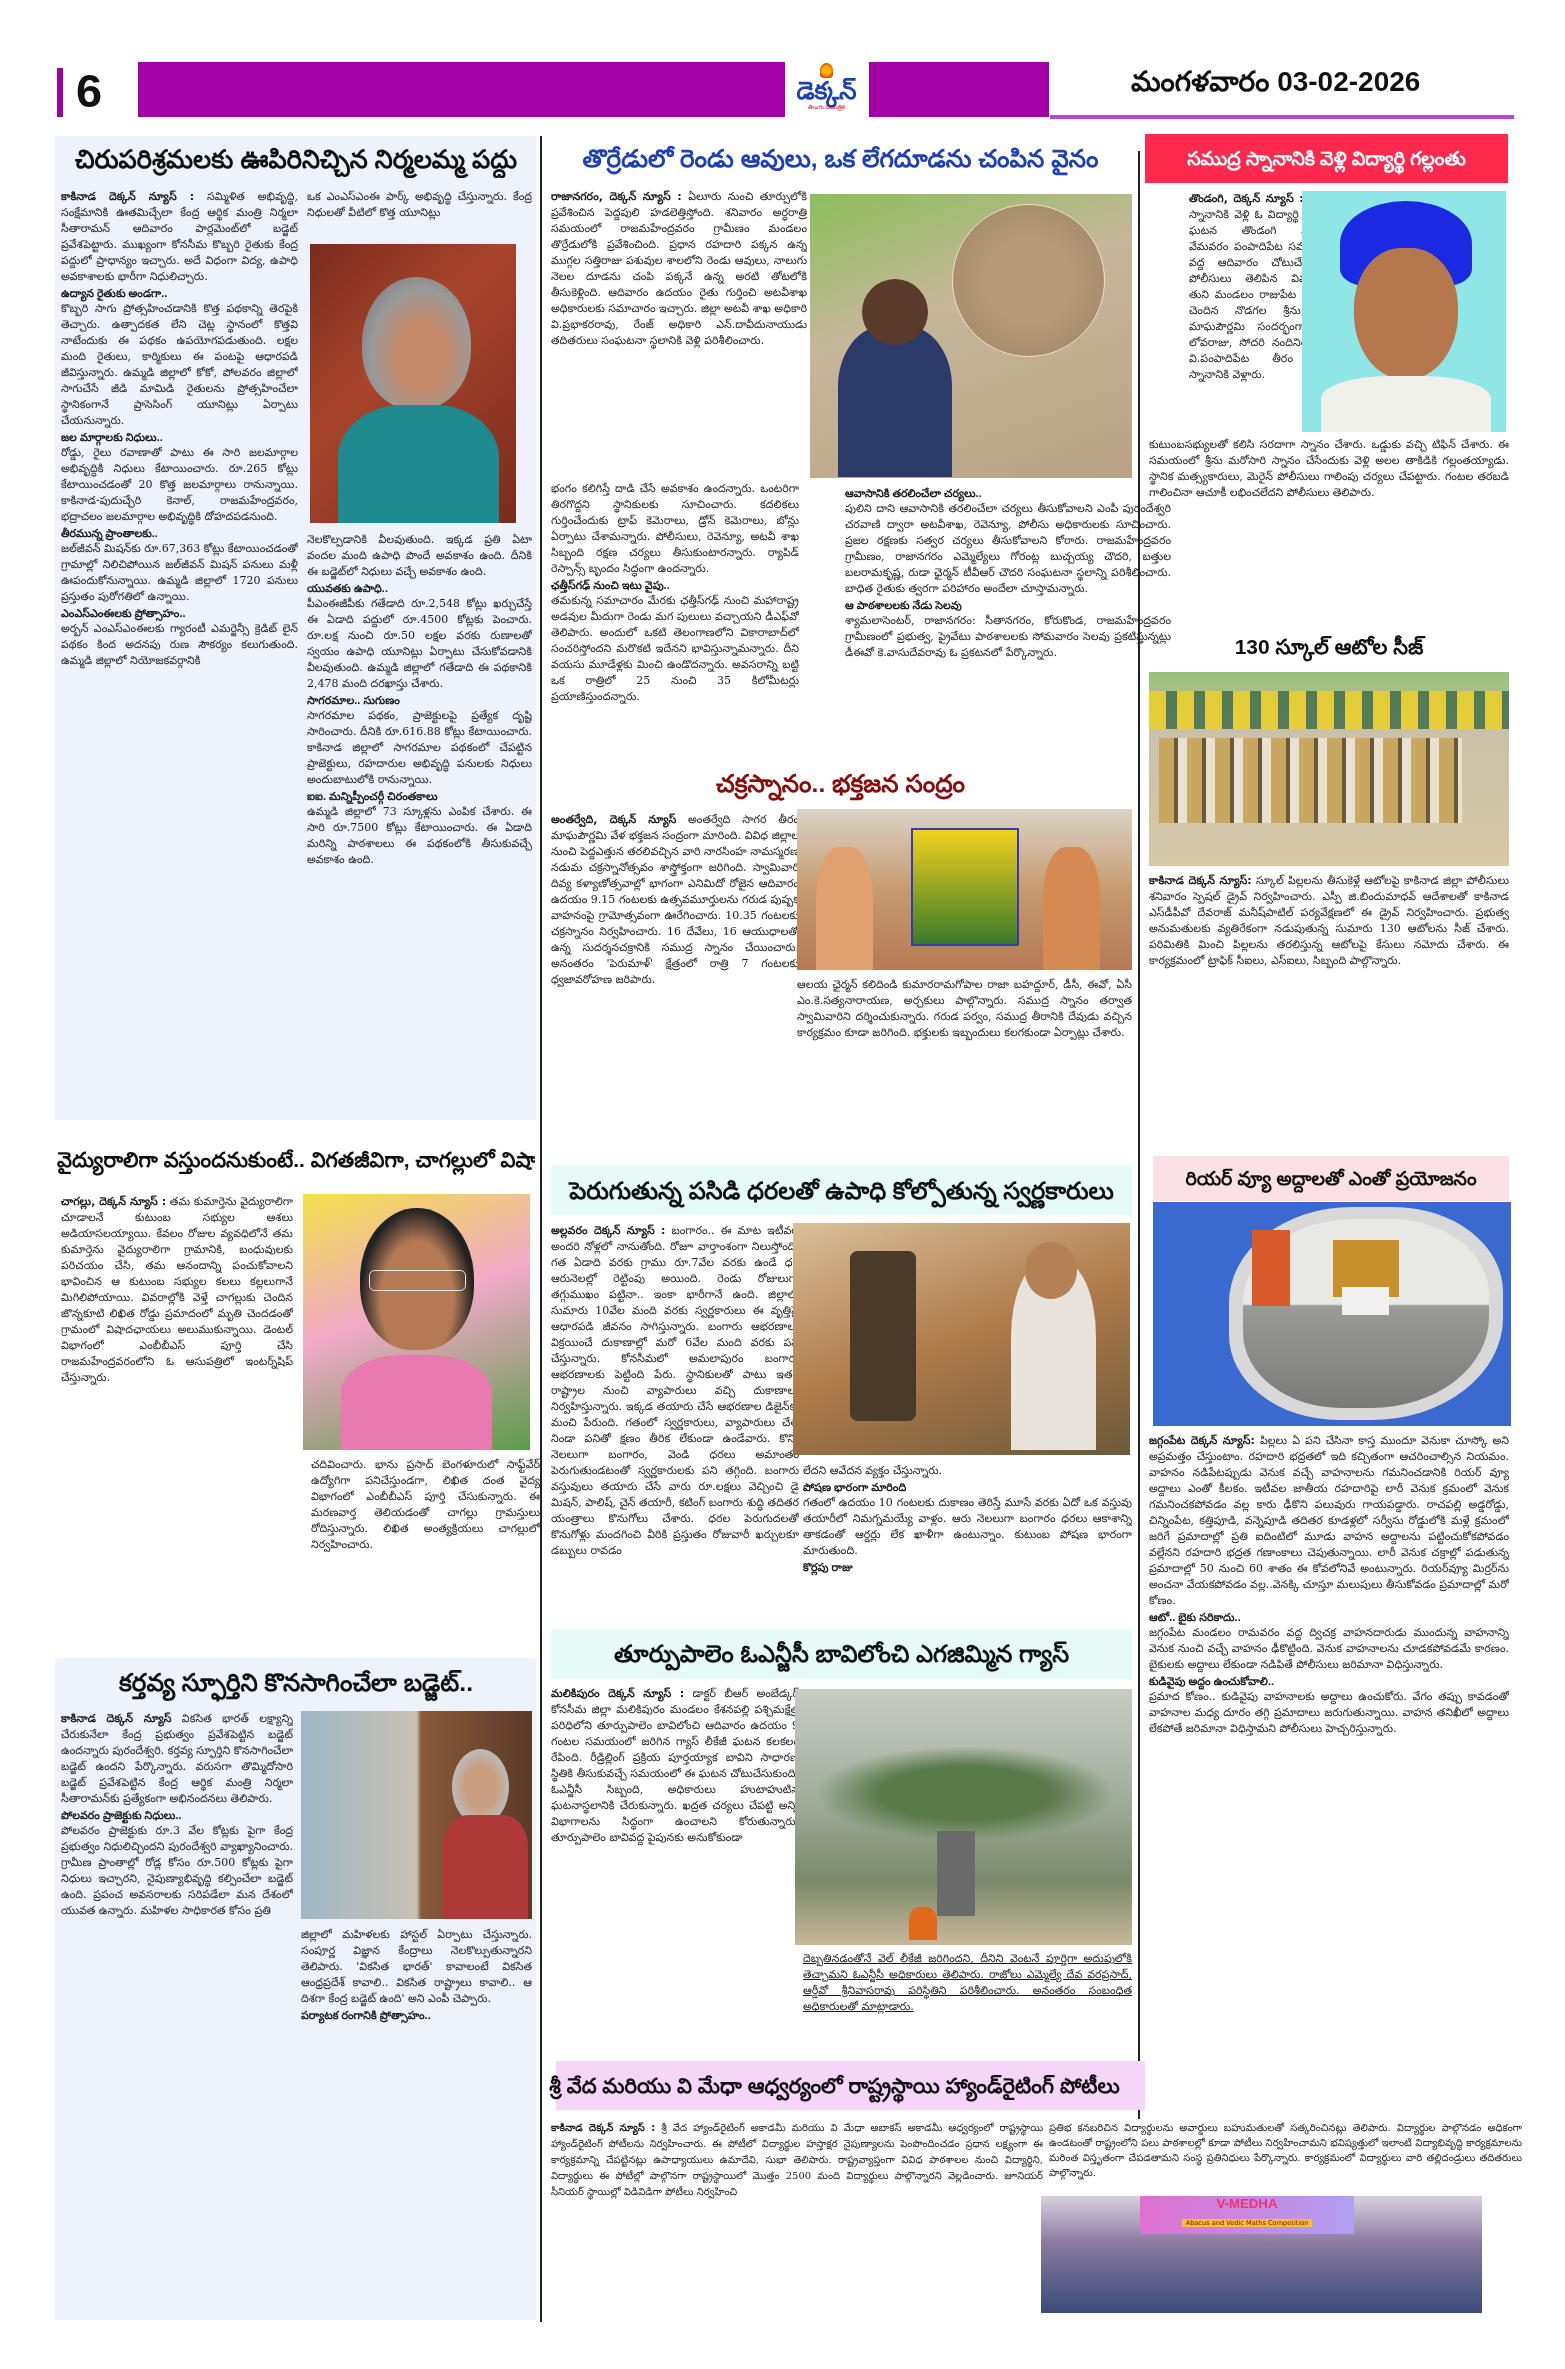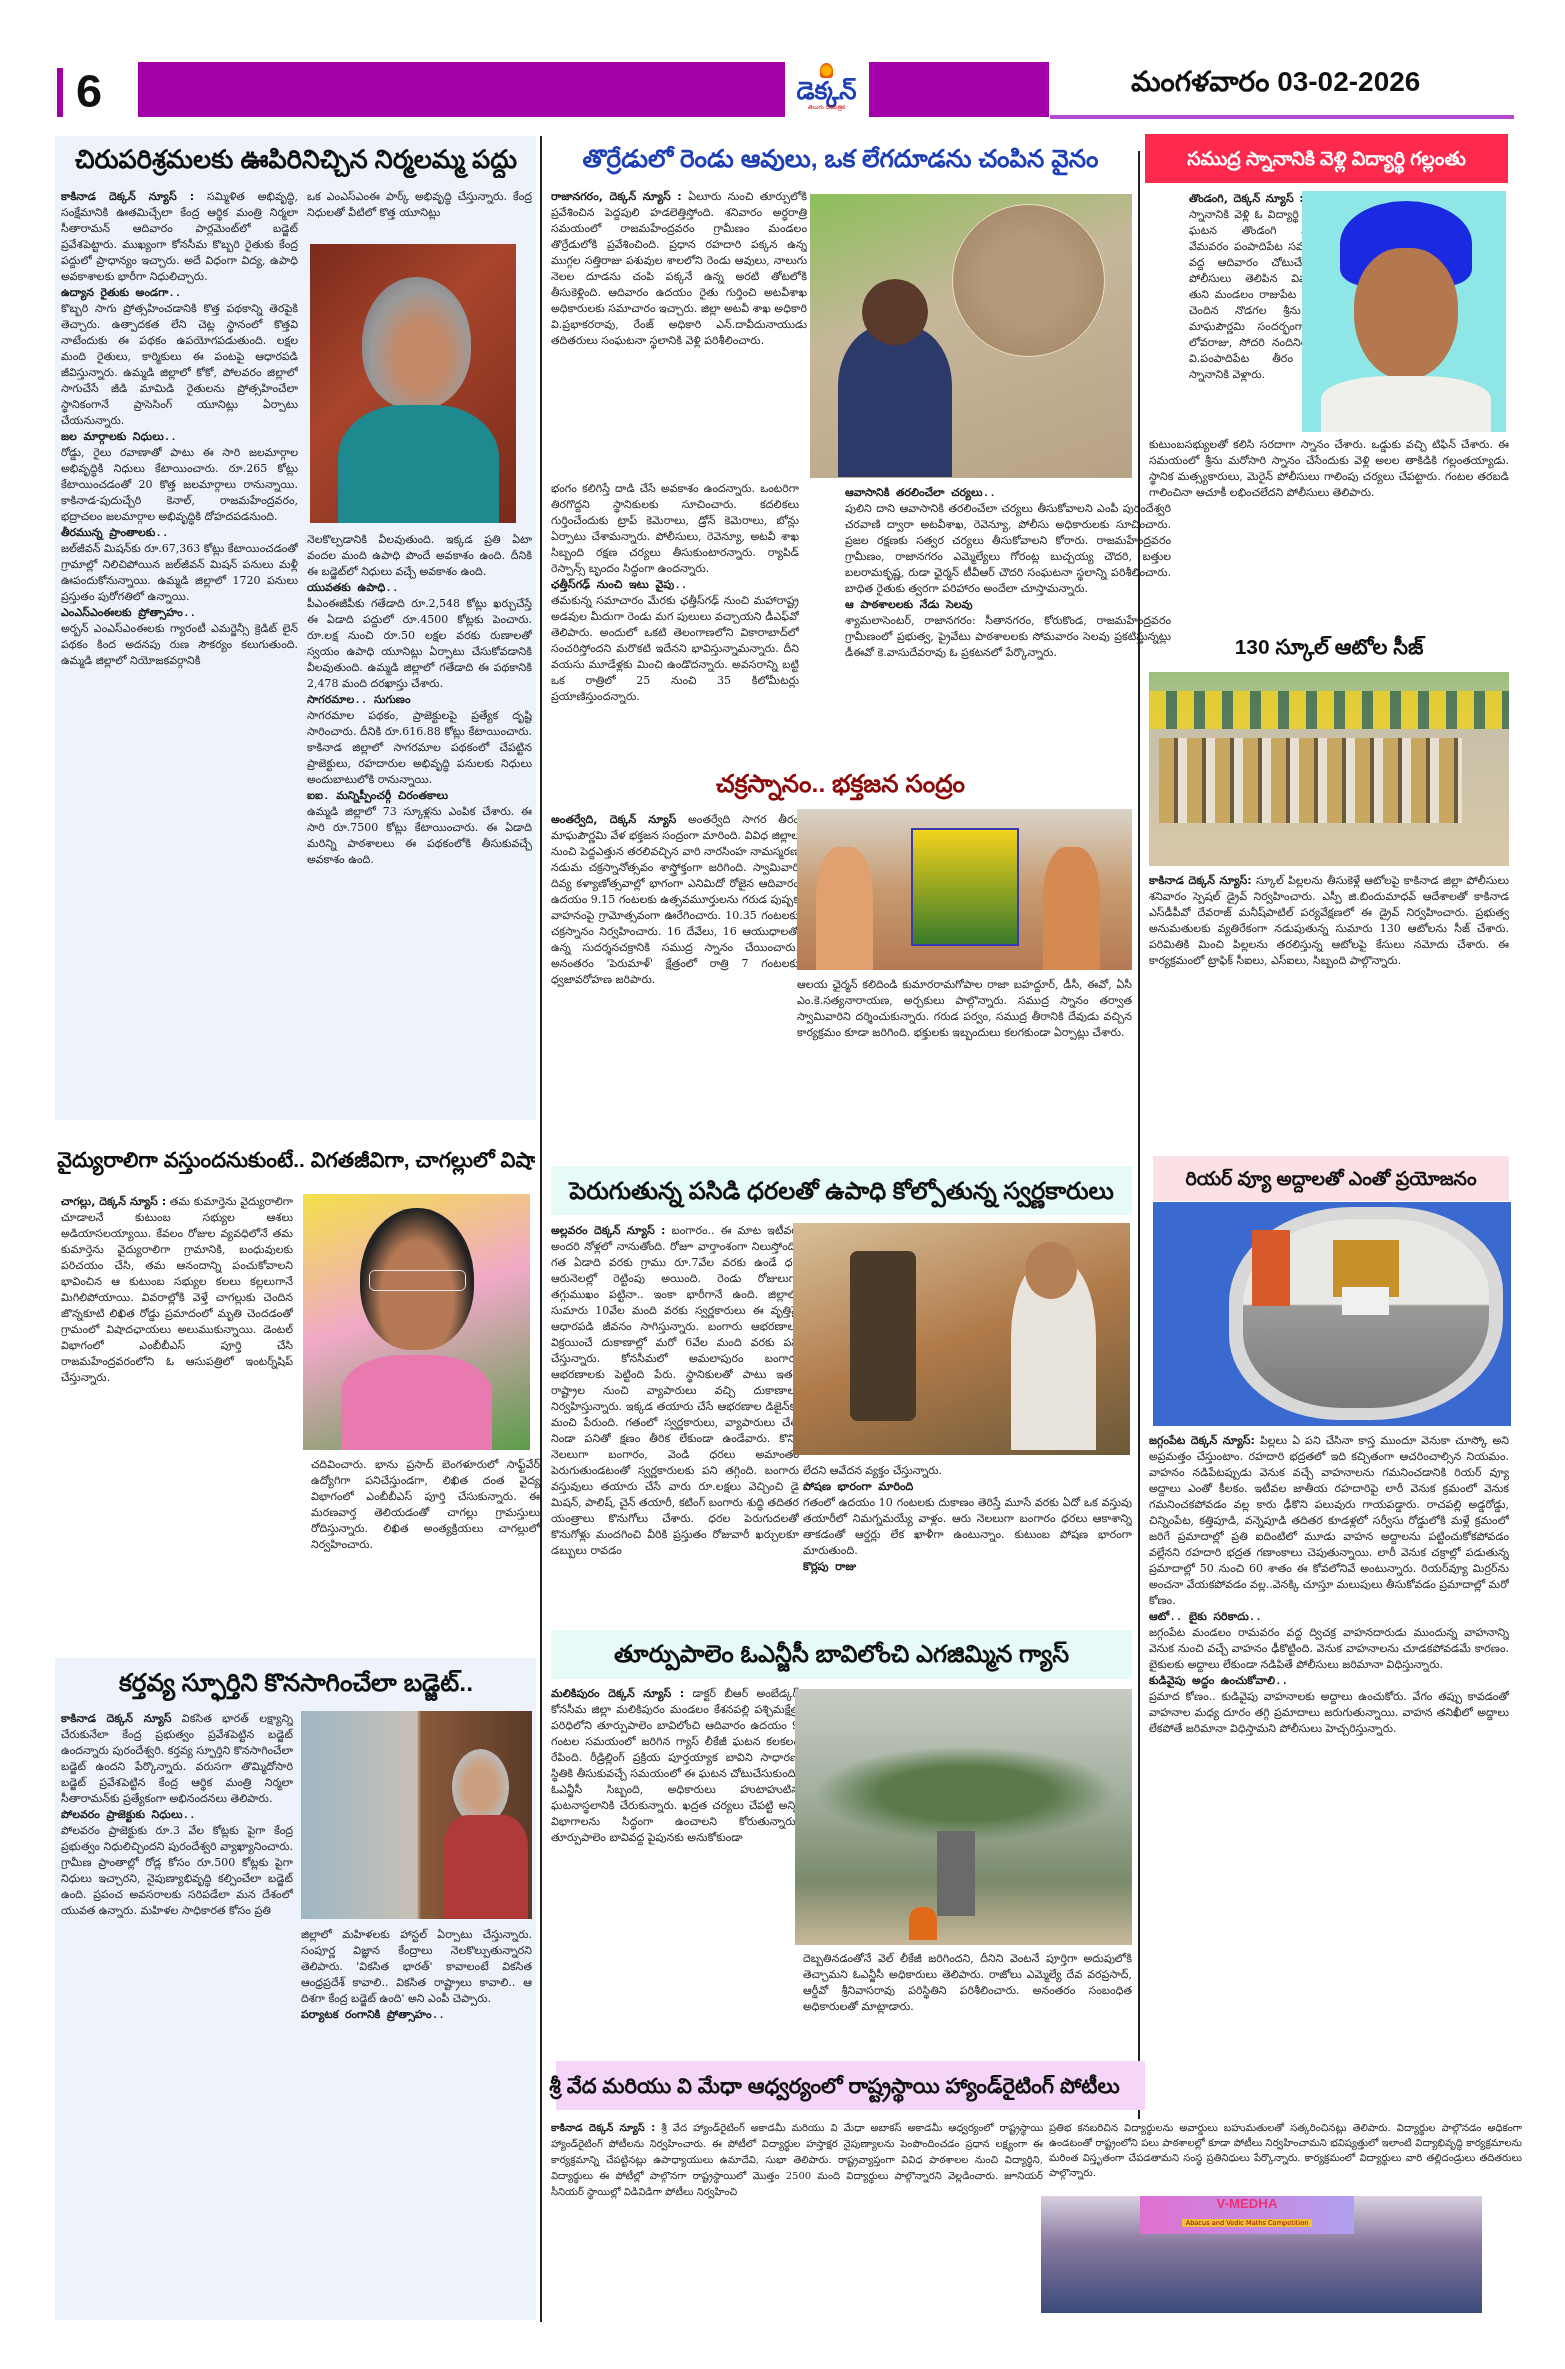--- a/index.html
+++ b/index.html
@@ -12,21 +12,21 @@
   .logo-box{left:785px;top:61px;width:83px;height:57px;background:#fff;text-align:center;}
   .logo-emblem{width:13.2px;height:15px;margin:1.9px auto 0;background:radial-gradient(circle,#ffb300 40%,#e65100 70%);border-radius:50% 50% 3.8px 3.8px;}
   .logo-text{font-size:24.6px;font-weight:bold;color:#1d3fb8;line-height:26.5px;}
   .logo-sub{font-size:5.7px;color:#c00;}
   .mast-date{left:1131px;top:66px;font-size:28px;font-weight:bold;font-family:"Liberation Sans",sans-serif;}
   .mast-line{left:1050px;top:115px;width:464px;height:3.8px;background:#b54ad0;}
   
   .headline{font-weight:bold;white-space:nowrap;overflow:hidden;text-align:center;font-family:"Liberation Sans",sans-serif;}
   .body{font-size:11px;line-height:16px;text-align:justify;font-family:"DejaVu Serif",serif;overflow:hidden;color:#1a1a1a;}
   .body b{font-family:"DejaVu Sans",sans-serif;}
-  .sub{font-weight:bold;font-size:11px;line-height:16px;display:block;font-family:Liberation Mono, monospace;}
+  .sub{font-weight:bold;font-size:11px;line-height:16px;display:block;font-family:Liberation Sans, sans-serif;}
   .photo{overflow:hidden;}
   .vline{width:1.9px;background:#222;}
   .panel{background:#eef3fb;}
 </style>
 </head>
 <body>
 
 <div class="abs mast-bar"></div>
 <div class="abs page-no">6</div>
 <div class="abs mast-purple" style="left:138px;width:647px;"></div>
@@ -155,21 +155,21 @@
 <div class="abs headline" style="left:551px;top:1635px;width:581px;font-size:24px;line-height:38px;">తూర్పుపాలెం ఓఎన్జీసీ బావిలోంచి ఎగజిమ్మిన గ్యాస్</div>
 <div class="abs body" style="left:551px;top:1686px;width:248px;height:360px;">
   <b>మలికిపురం దెక్కన్ న్యూస్ :</b>
   <span>డాక్టర్ బీఆర్ అంబేడ్కర్ కోనసీమ జిల్లా మలికిపురం మండలం కేశనపల్లి పశ్చిమక్షేత్ర పరిధిలోని తూర్పుపాలెం బావిలోంచి ఆదివారం ఉదయం 9 గంటల సమయంలో జరిగిన గ్యాస్ లీకేజీ ఘటన కలకలం రేపింది. రీడ్రిల్లింగ్ ప్రక్రియ పూర్తయ్యాక బావిని సాధారణ స్థితికి తీసుకువచ్చే సమయంలో ఈ ఘటన చోటుచేసుకుంది. ఓఎన్జీసీ సిబ్బంది, అధికారులు హుటాహుటిన ఘటనాస్థలానికి చేరుకున్నారు. ఖద్రత చర్యలు చేపట్టి అన్ని విభాగాలను సిద్ధంగా ఉంచాలని కోరుతున్నారు. తూర్పుపాలెం బావివద్ద పైపునకు అనుకోకుండా</span>
 </div>
 <div class="abs photo" style="left:795px;top:1689px;width:337px;height:256px;background:linear-gradient(180deg,#c8ccc4 0%,#a4b0a0 40%,#7a8a6a 75%,#c8b89a 100%);">
   <div style="position:absolute;left:19px;top:57px;width:303px;height:95px;background:radial-gradient(ellipse,#5a7a4a 40%,transparent 70%);"></div>
   <div style="position:absolute;left:142px;top:142px;width:38px;height:85px;background:#6a6a6a;"></div>
   <div style="position:absolute;left:114px;top:218px;width:28px;height:33px;background:#e06a1a;border-radius:40% 40% 0 0;"></div>
 </div>
-<div class="abs body" style="left:803px;top:1951px;width:329px;height:95px;">దెబ్బతినడంతోనే వెల్ లీకేజీ జరిగిందని, దీనిని వెంటనే పూర్తిగా అదుపులోకి తెచ్చామని ఓఎన్జీసీ అధికారులు తెలిపారు. రాజోలు ఎమ్మెల్యే దేవ వరప్రసాద్, ఆర్డీవో శ్రీనివాసరావు పరిస్థితిని పరిశీలించారు. అనంతరం సంబంధిత అధికారులతో మాట్లాడారు.</div>
+<div class="abs body" style="left:803px;top:1951px;width:329px;height:95px;text-decoration:underline;">దెబ్బతినడంతోనే వెల్ లీకేజీ జరిగిందని, దీనిని వెంటనే పూర్తిగా అదుపులోకి తెచ్చామని ఓఎన్జీసీ అధికారులు తెలిపారు. రాజోలు ఎమ్మెల్యే దేవ వరప్రసాద్, ఆర్డీవో శ్రీనివాసరావు పరిస్థితిని పరిశీలించారు. అనంతరం సంబంధిత అధికారులతో మాట్లాడారు.</div>
 
 <div class="abs vline" style="left:1138px;top:151px;height:1968px;"></div>
 
 <div class="abs" style="left:556px;top:2061px;width:589px;height:49px;background:#f6d6f8;"></div>
 <div class="abs headline" style="left:540px;top:2067px;width:589px;font-size:21px;line-height:38px;">శ్రీ వేద మరియు వి మేధా ఆధ్వర్యంలో రాష్ట్రస్థాయి హ్యాండ్‌రైటింగ్ పోటీలు</div>
 <div class="abs body" style="left:551px;top:2120px;width:492px;height:203px;font-size:10px;">
   <b>కాకినాడ దెక్కన్ న్యూస్ :</b>
   <span>శ్రీ వేద హ్యాండ్‌రైటింగ్ అకాడమీ మరియు వి మేధా అబాకస్ అకాడమీ ఆధ్వర్యంలో రాష్ట్రస్థాయి హ్యాండ్‌రైటింగ్ పోటీలను నిర్వహించారు. ఈ పోటీలో విద్యార్థుల హస్తాక్షర నైపుణ్యాలను పెంపొందించడం ప్రధాన లక్ష్యంగా ఈ కార్యక్రమాన్ని చేపట్టినట్లు ఉపాధ్యాయులు ఉమాదేవి, సుభా తెలిపారు. రాష్ట్రవ్యాప్తంగా వివిధ పాఠశాలల నుంచి విద్యార్థిని, విద్యార్థులు ఈ పోటీల్లో పాల్గొనగా రాష్ట్రస్థాయిలో మొత్తం 2500 మంది విద్యార్థులు పాల్గొన్నారని వెల్లడించారు. జూనియర్ సీనియర్ స్థాయిల్లో విడివిడిగా పోటీలు నిర్వహించి</span>
 </div>
 <div class="abs body" style="left:1049px;top:2120px;width:473px;height:71px;font-size:10px;line-height:15px;">ప్రతిభ కనబరిచిన విద్యార్థులను అవార్డులు బహుమతులతో సత్కరించినట్లు తెలిపారు. విద్యార్థుల పాల్గొనడం అధికంగా ఉండటంతో రాష్ట్రంలోని పలు పాఠశాలల్లో కూడా పోటీలు నిర్వహించామని భవిష్యత్తులో ఇలాంటి విద్యాభివృద్ధి కార్యక్రమాలను మరింత విస్తృతంగా చేపడతామని సంస్థ ప్రతినిధులు పేర్కొన్నారు. కార్యక్రమంలో విద్యార్థులు వారి తల్లిదండ్రులు తదితరులు పాల్గొన్నారు.</div>

